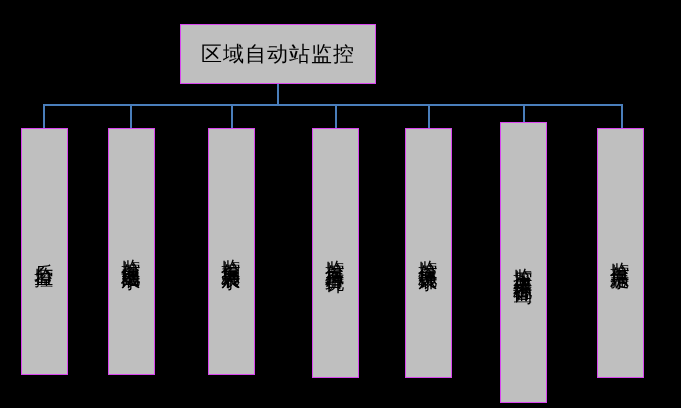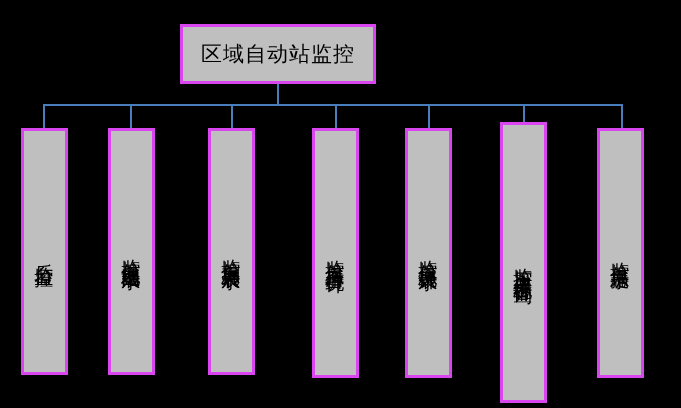--- a/index.html
+++ b/index.html
@@ -15,21 +15,21 @@
     background: #000000;
     overflow: hidden;
     font-family: "DejaVu Sans", "Liberation Sans", sans-serif;
   }
 
   
   .node {
     position: absolute;
     box-sizing: border-box;
     background: #bfbfbf;
-    border: 3px solid #d946ef;
+    border: 1px solid #d946ef;
     color: #000000;
     display: flex;
     align-items: center;
     justify-content: center;
     overflow: hidden;
   }
   .node-root {
     font-size: 21px;
     letter-spacing: 1px;
     line-height: 1;

